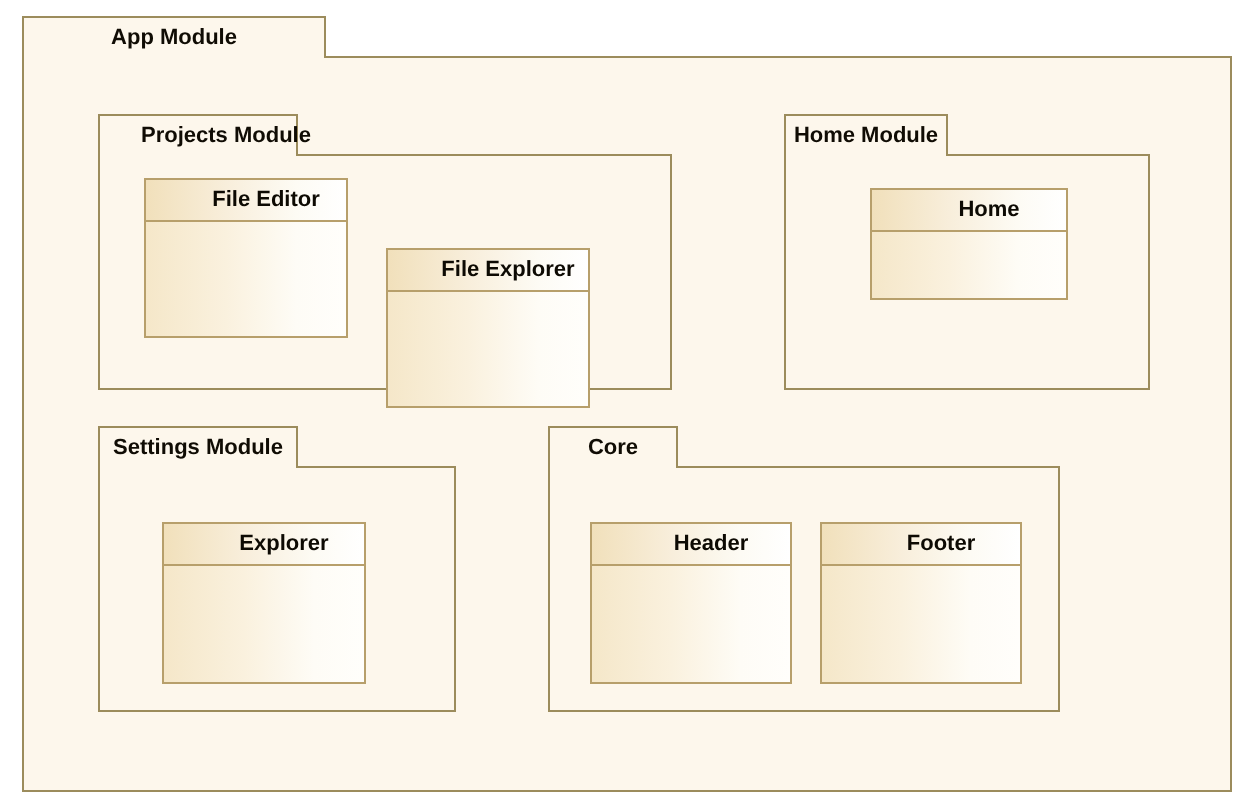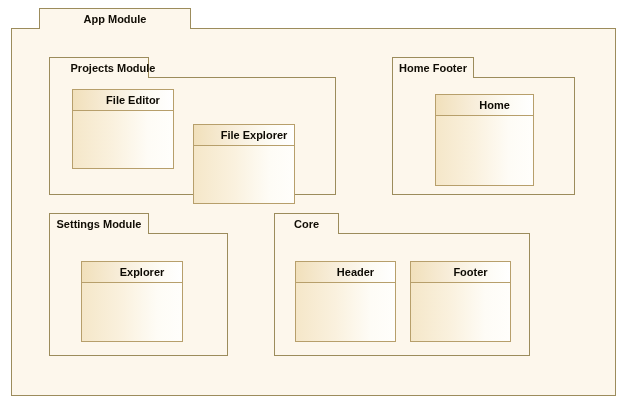--- a/index.html
+++ b/index.html
@@ -102,21 +102,21 @@
     flex: 1 1 auto;
     background: linear-gradient(to right, #f5e7c9 0%, #faf1de 40%, #fefcf6 75%, #fffefb 100%);
   }
 </style>
 </head>
 <body>
 
 <div id="canvas">
 
   <div class="package root" style="left:11px; top:8px; width:605px; height:388px;">
-    <div class="pkg-tab" style="width:152px;margin-left:28px;">
+    <div class="pkg-tab" style="width:152px;">
       <span>App Module</span>
     </div>
     <div class="pkg-body"></div>
   </div>
 
   <div class="package module" style="left:49px; top:57px; width:287px; height:138px;">
     <div class="pkg-tab" style="width:100px;padding-left:34px;">
       <span>Projects Module</span>
     </div>
     <div class="pkg-body"></div>
@@ -131,26 +131,26 @@
 
   <div class="classbox" style="left:193px; top:89px; width:102px; height:80px;margin-top:35px;">
     <div class="cb-header">
       <span>File Explorer</span>
     </div>
     <div class="cb-body"></div>
   </div>
 
   <div class="package module" style="left:392px; top:57px; width:183px; height:138px;">
     <div class="pkg-tab" style="width:82px;">
-      <span>Home Footer</span>
+      <span>Home Module</span>
     </div>
     <div class="pkg-body"></div>
   </div>
 
-  <div class="classbox" style="left:435px; top:94px; width:99px; height:92px;">
+  <div class="classbox" style="left:435px; top:94px; width:99px; height:56px;">
     <div class="cb-header">
       <span>Home</span>
     </div>
     <div class="cb-body"></div>
   </div>
 
   <div class="package module" style="left:49px; top:213px; width:179px; height:143px;">
     <div class="pkg-tab" style="width:100px;">
       <span>Settings Module</span>
     </div>

